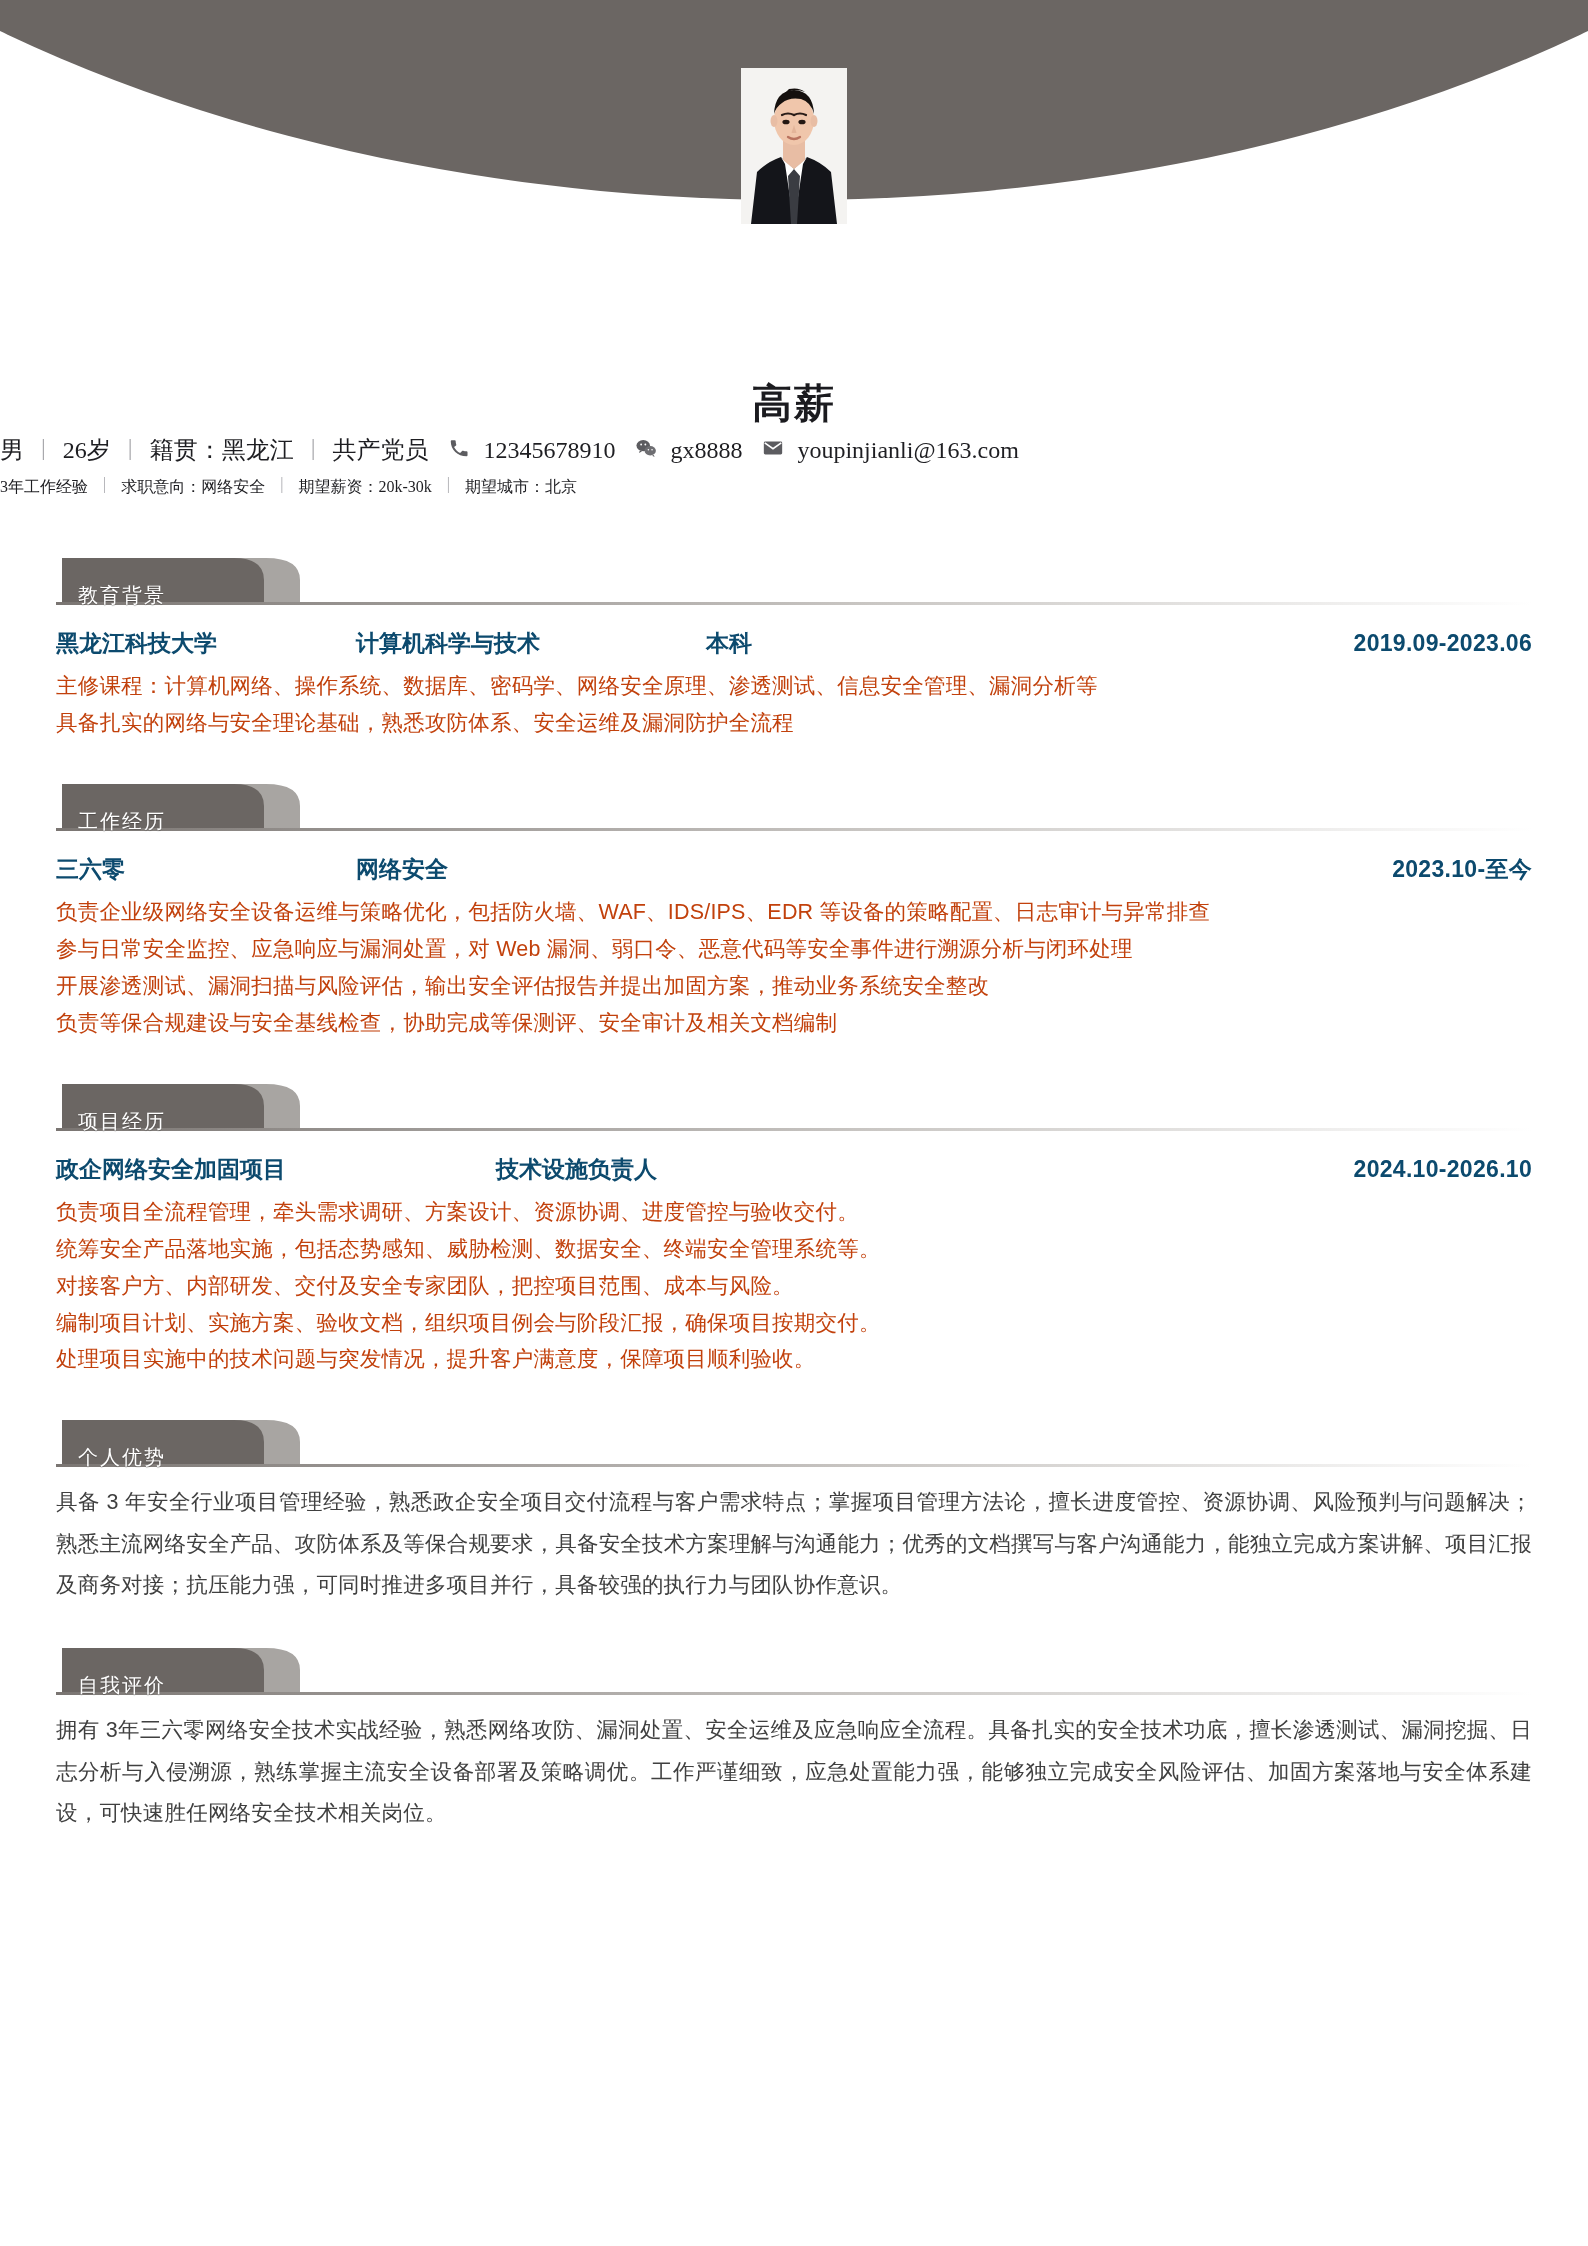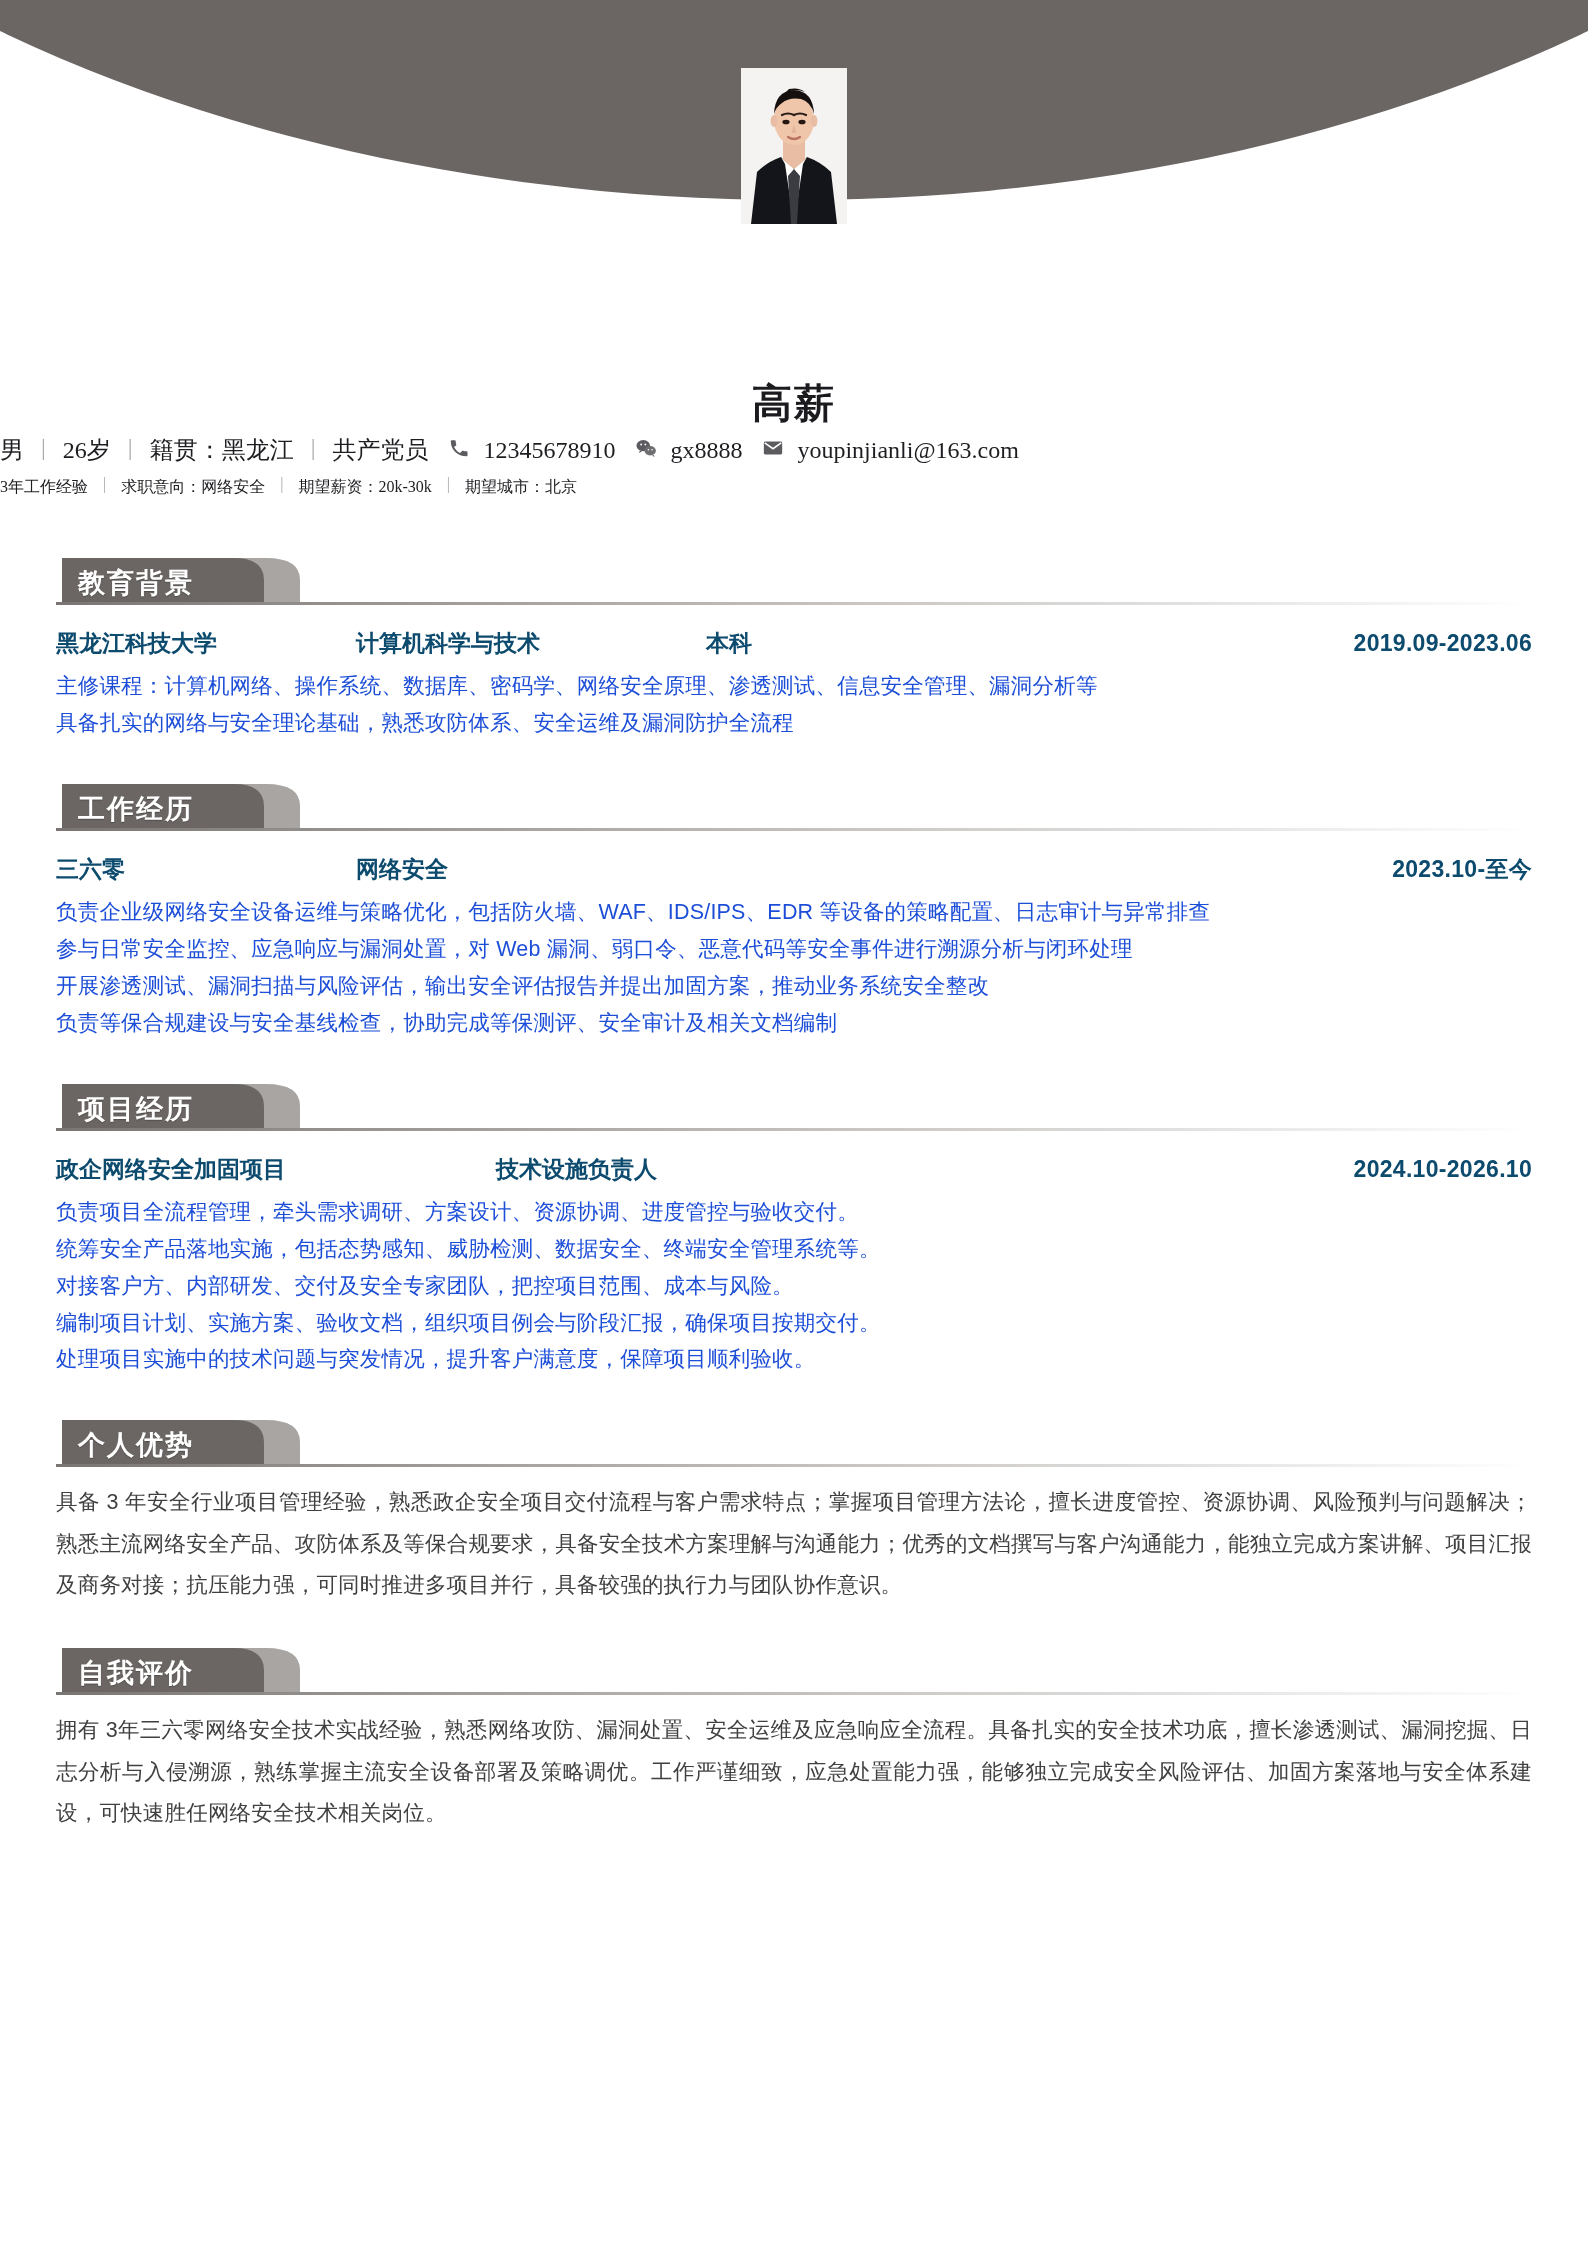--- a/index.html
+++ b/index.html
@@ -85,25 +85,25 @@
   .section { margin: 0 0 0 0; position: relative; }
   .ribbon {
     position: relative;
     height: 52px;
     margin: 0 56px 0 56px;
   }
   .ribbon-svg { display: block; width: 100%; height: 52px; }
   .ribbon-title {
     position: absolute;
     left: 22px;
-    top: 4px;
+    top: 16px;
     height: 46px;
     line-height: 46px;
-    font-size: 27px;
-    font-weight: bold;
+    font-size: 20px;
+    font-weight: normal;
     color: #ffffff;
     letter-spacing: 2px;
     z-index: 3;
     text-shadow: 0 1px 1px rgba(0,0,0,.25);
   }
 
   
   .content { margin: 0 56px; }
   .entry-head {
     display: flex;
@@ -114,21 +114,21 @@
     margin-top: 20px;
   }
   .eh-org  { width: 300px; flex: 0 0 300px; }
   .eh-role { width: 330px; flex: 0 0 330px; text-align: left; }
   .eh-deg  { flex: 1 1 auto; text-align: left; padding-left: 20px; }
   .eh-date { flex: 0 0 auto; margin-left: auto; text-align: right; letter-spacing: .3px; }
 
   .lines { margin-top: 9px; }
   .line {
     font-size: 21.5px;
-    color: #1d4ed8;
+    color: #c2410c;
     line-height: 1.72;
     letter-spacing: .2px;
   }
   .para {
     font-size: 21.5px;
     color: #404040;
     line-height: 1.92;
     letter-spacing: .2px;
     text-align: justify;
     margin-top: 12px;

